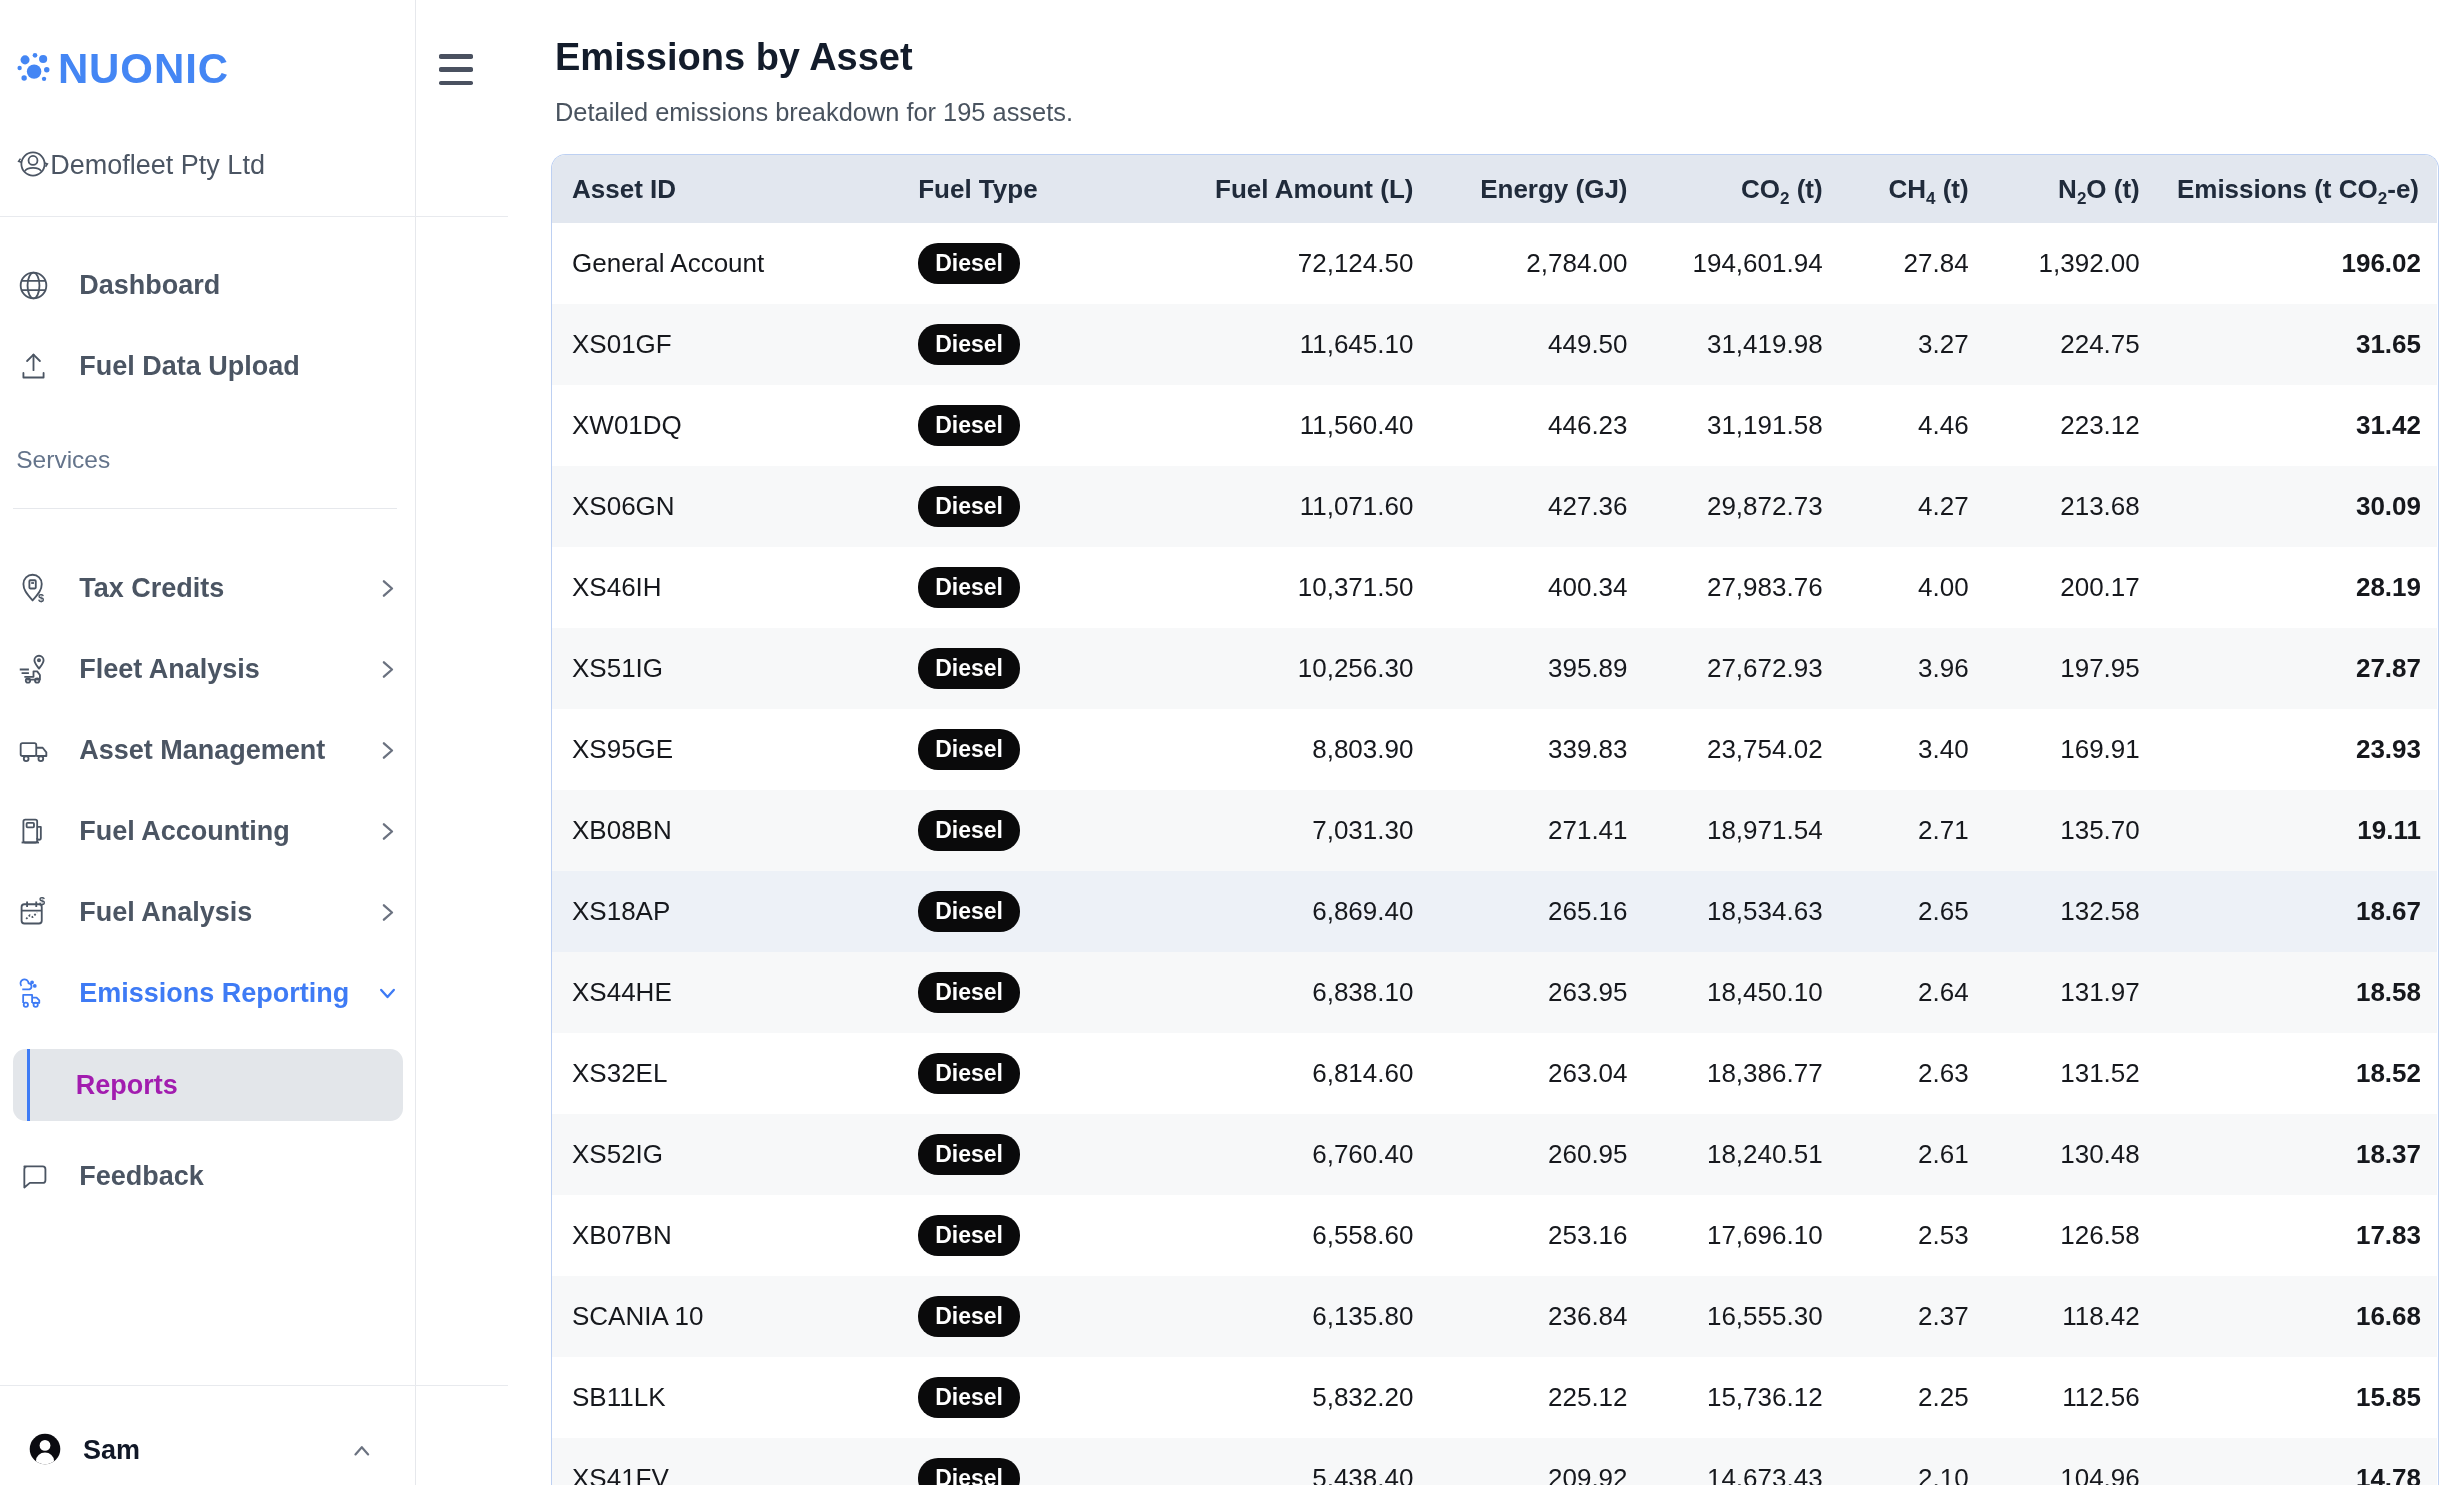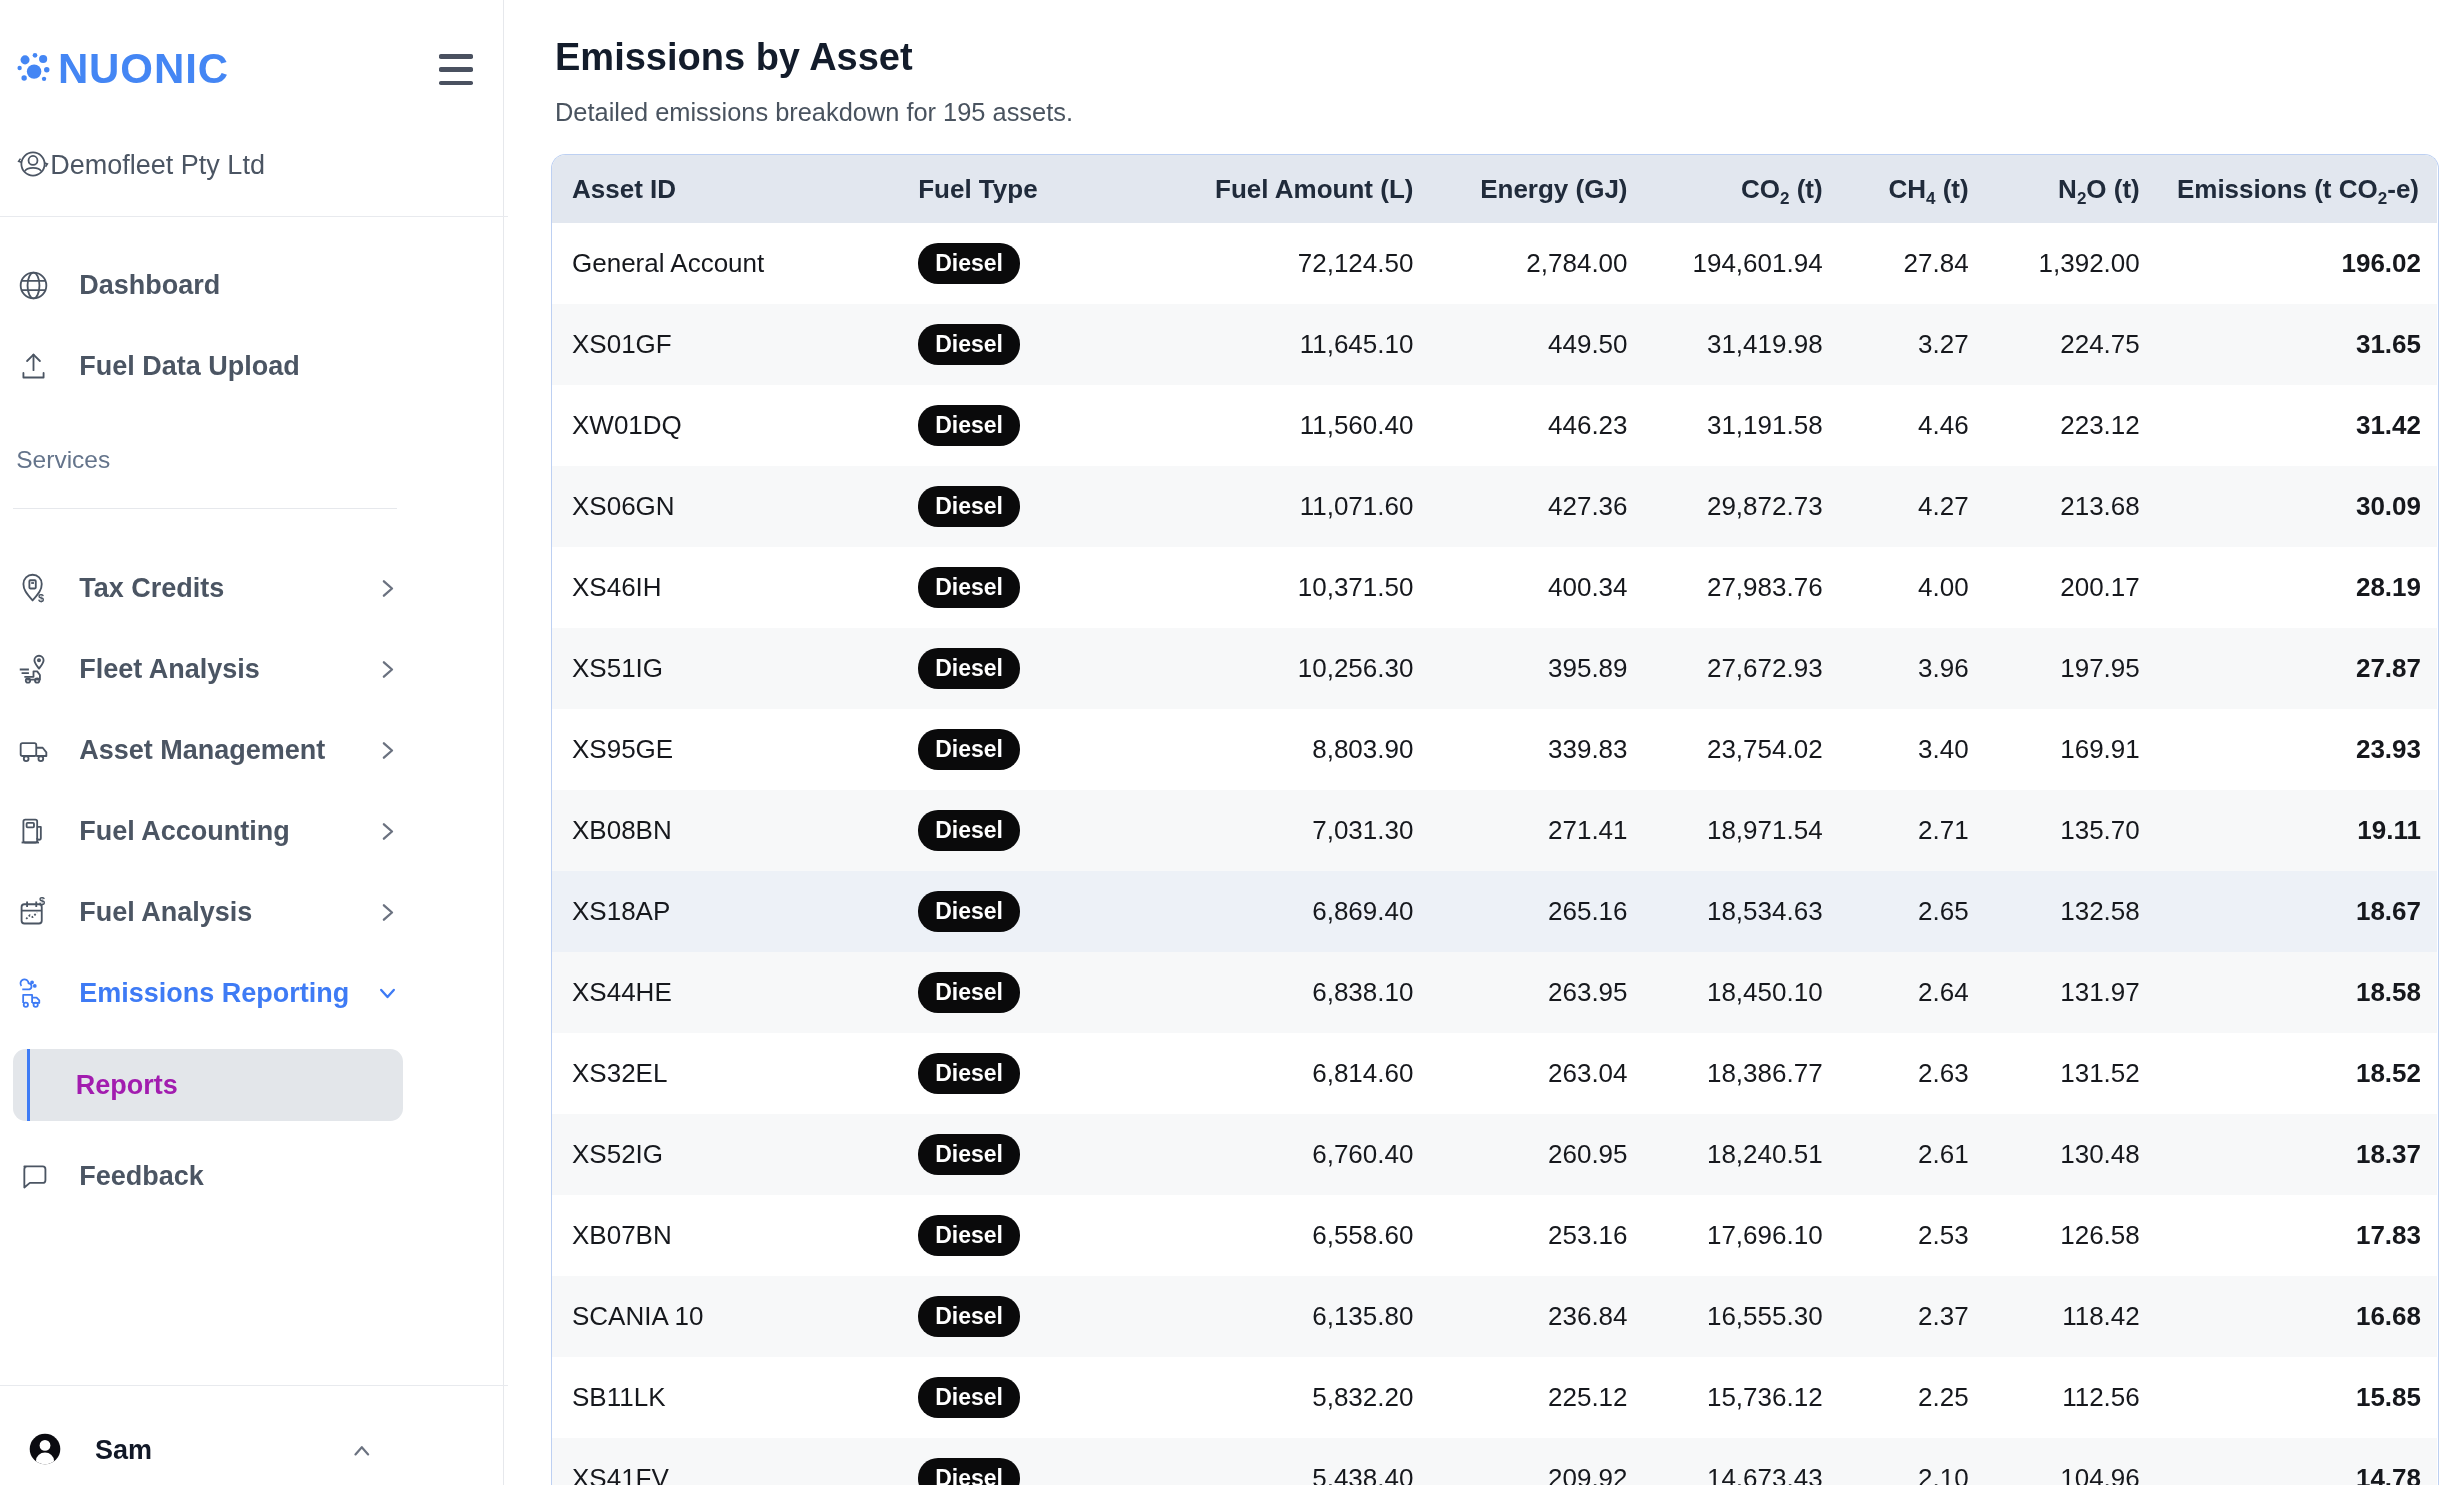--- a/index.html
+++ b/index.html
@@ -2,21 +2,21 @@
 <html style="font-size:14.5px"><head>
 <meta charset="utf-8">
 <style>
   html,body{margin:0;padding:0;}
   body{
     width:2462px;height:1485px;overflow:hidden;background:#ffffff;
     font-family:"Liberation Sans",sans-serif;color:#111827;position:relative;
   }
   
   .sidebar{
-    position:absolute;left:0;top:0;width:504px;height:1485px;
+    position:absolute;left:0;top:0;width:416px;height:1485px;
     background:#ffffff;border-right:0.9px solid #e6e8ec;box-sizing:border-box;
   }
   .logo-row{position:absolute;left:16.3px;top:45px;display:flex;align-items:center;gap:3.6px;}
   .logo-text{font-size:42px;font-weight:800;letter-spacing:0.9px;color:#4486f4;}
   .hamburger{position:absolute;left:439px;top:54px;width:34px;height:31px;display:flex;flex-direction:column;justify-content:space-between;cursor:pointer;background:none;border:none;padding:0;}
   .hamburger span{display:block;width:34px;height:4.5px;background:#4a5160;border-radius:1.8px;}
   .company-row{position:absolute;left:16.3px;top:147px;display:flex;align-items:center;}
   .company-name{font-size:27px;color:#4b5563;}
   .top-divider{position:absolute;left:0;top:216px;width:508px;height:0.9px;background:#e8eaee;}
   .nav{position:absolute;left:12.7px;top:260px;width:390px;}
@@ -24,21 +24,21 @@
   .nicon{width:34px;height:34px;display:flex;align-items:center;justify-content:center;flex:0 0 34px;}
   .nlabel{margin-left:29px;font-size:27px;font-weight:600;color:#4b5563;white-space:nowrap;}
   .nav-item.active .nlabel{color:#3e7bf5;font-weight:700;}
   .chev{margin-left:auto;margin-right:1.8px;display:flex;}
   .services-label{font-size:24.5px;color:#64748b;margin:54px 0 0 3.6px;height:31px;}
   .services-divider{border:none;border-top:0.9px solid #e6e8ec;margin:31px 0 54px 0;width:384px;}
   .reports-item{position:relative;height:72px;margin:9px 0 30px 0;background:#e3e6ea;border-radius:12.7px;display:flex;align-items:center;cursor:pointer;}
   .reports-bar{position:absolute;left:14.5px;top:0;bottom:0;width:2.7px;background:#3e7bf5;}
   .reports-label{margin-left:63px;font-size:27px;font-weight:600;color:#a21caf;}
   .footer-divider{position:absolute;left:0;top:1385px;width:508px;height:0.9px;background:#e8eaee;}
-  .side-footer{position:absolute;left:27px;top:1431px;width:348px;display:flex;align-items:center;gap:32px;cursor:pointer;}
+  .side-footer{position:absolute;left:27px;top:1431px;width:348px;display:flex;align-items:center;gap:20px;cursor:pointer;}
   .user-name{font-size:27px;font-weight:600;color:#111827;}
   .side-footer .chev{margin-left:auto;}
   
   .main{position:absolute;left:509px;top:16px;width:1954px;height:1485px;background:#ffffff;}
   .page-title{position:absolute;left:46px;top:20px;margin:0;font-size:38px;font-weight:700;color:#131c2b;}
   .page-subtitle{position:absolute;left:46px;top:82px;margin:0;font-size:25.4px;color:#49535f;}
   .table-card{
     position:absolute;left:42px;top:138px;width:1888px;box-sizing:border-box;
     border:1.8px solid #bdd0f2;border-bottom:none;border-radius:14.5px 14.5px 0 0;overflow:hidden;background:#fff;
   }

